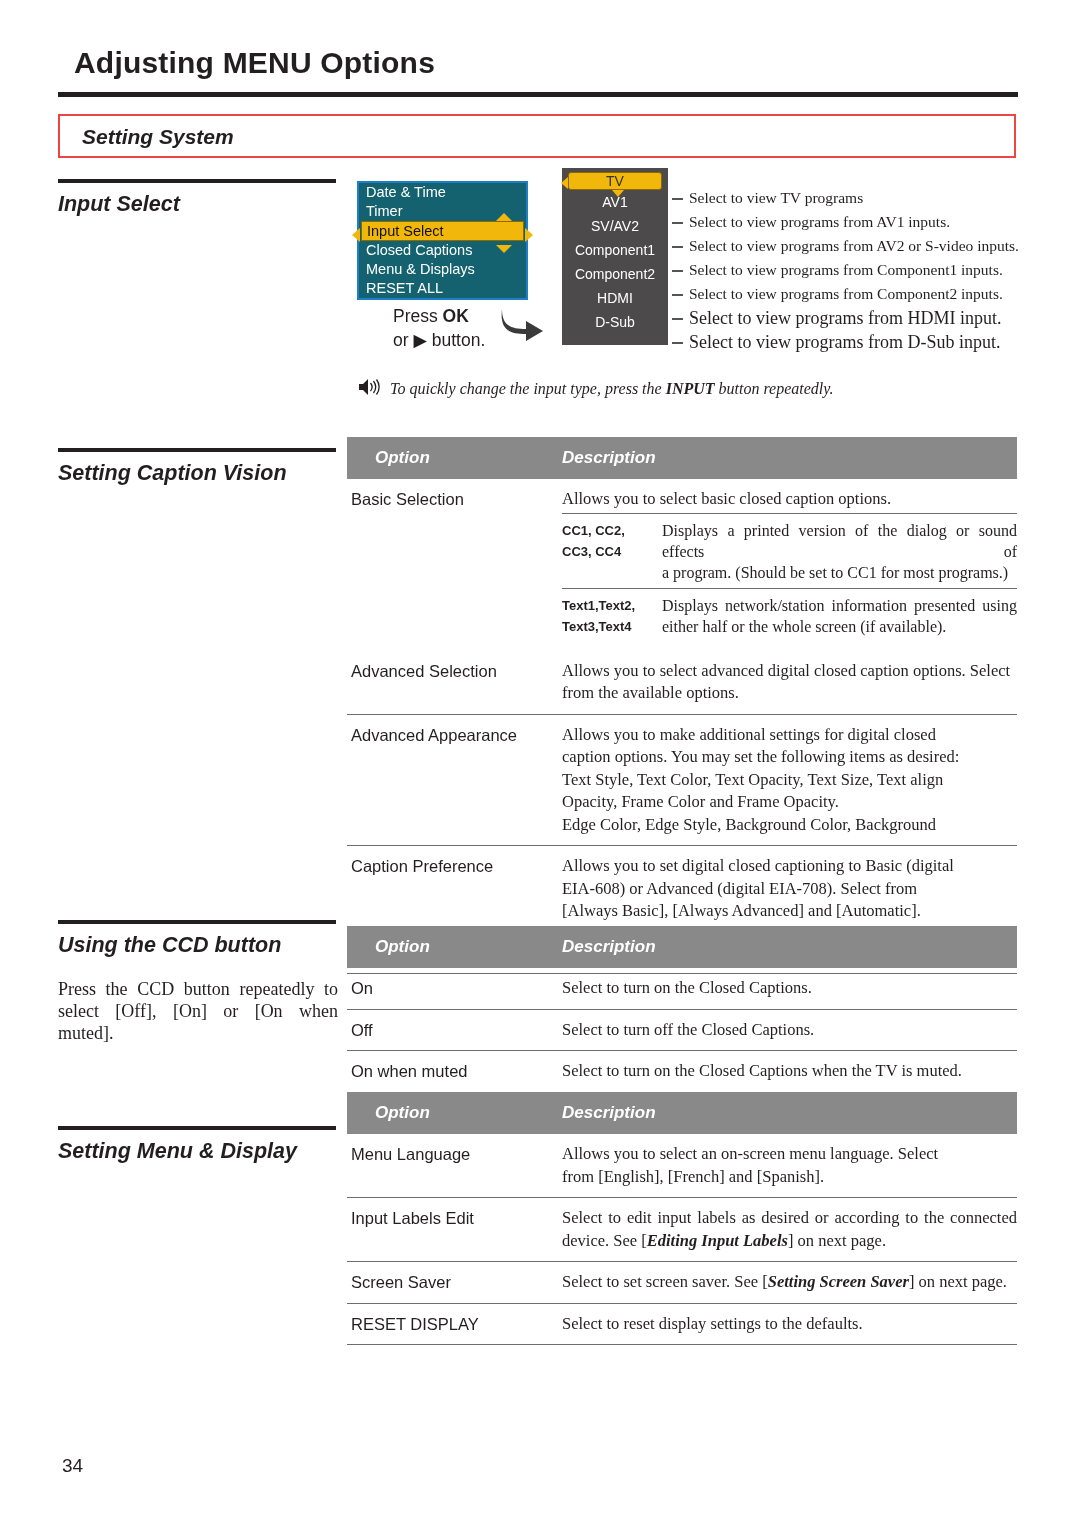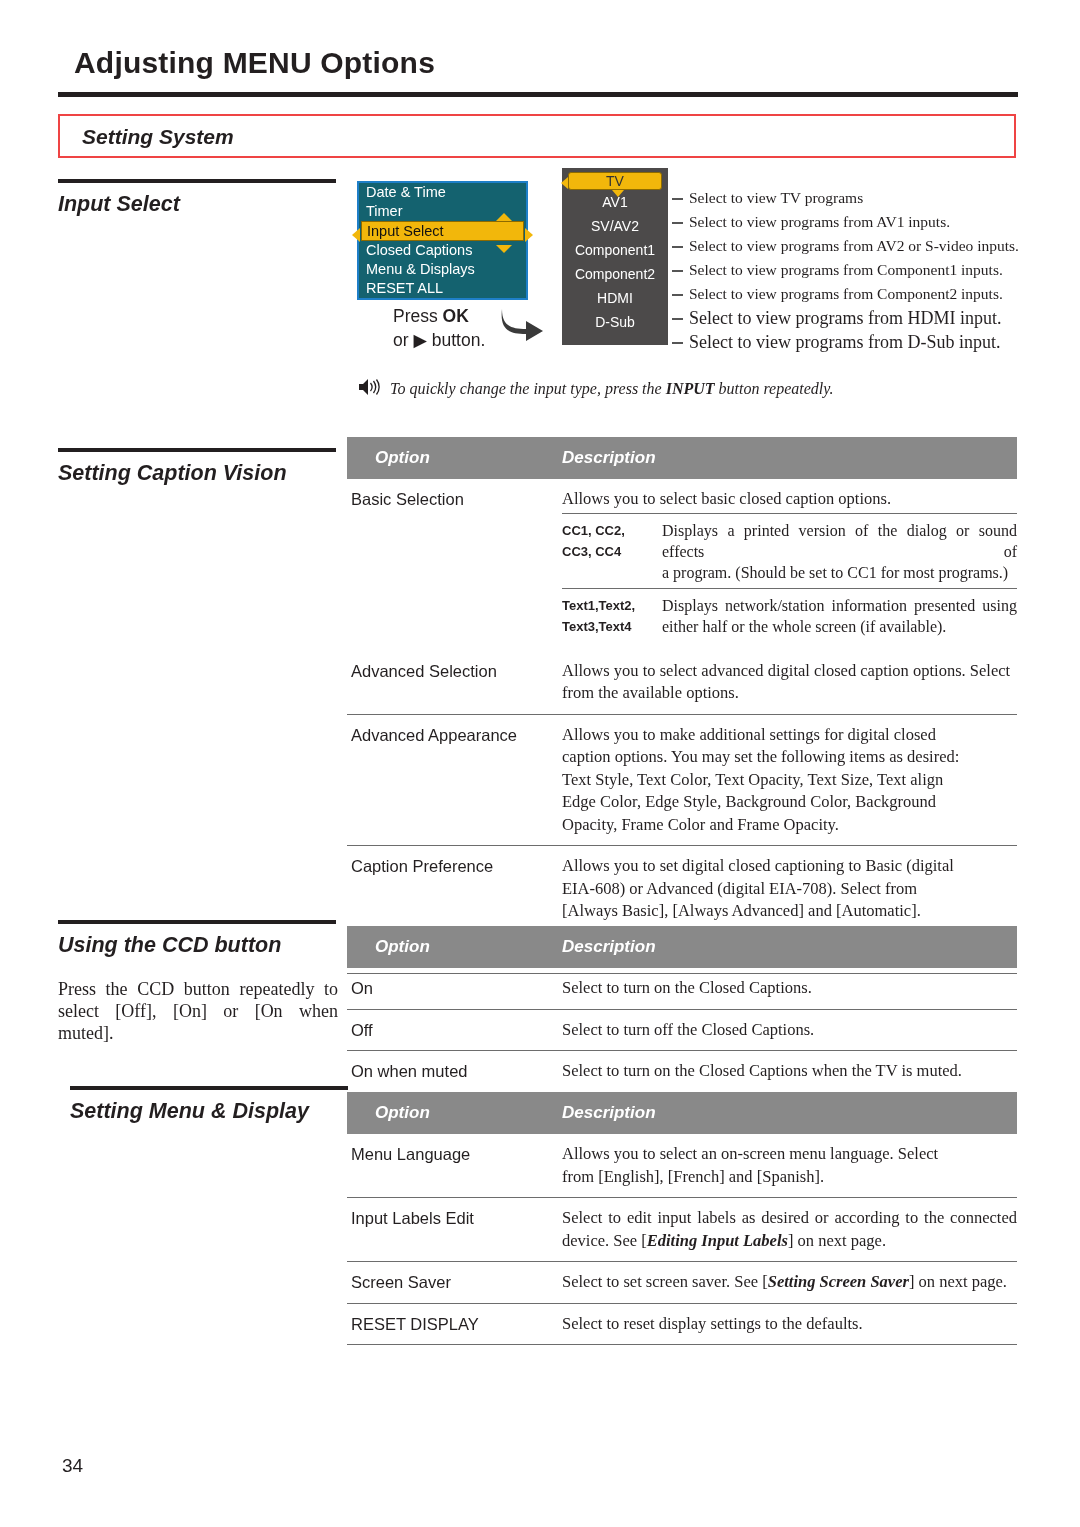--- a/index.html
+++ b/index.html
@@ -72,21 +72,21 @@
     font-style: italic;
     font-weight: bold;
     font-size: 21.5px;
     color: #231f20;
     margin-top: 9px;
     white-space: nowrap;
   }
   #lh-input-select { top: 179px; }
   #lh-caption-vision { top: 432px; margin-top: 16px; }
   #lh-ccd { top: 920px; }
-  #lh-menu-display { top: 1086px; margin-left: 12px; }
+  #lh-menu-display { top: 1126px; }
 
   .left-para {
     position: absolute;
     left: 58px;
     width: 280px;
     font-family: "Liberation Serif", serif;
     font-size: 18px;
     line-height: 22px;
     text-align: justify;
     color: #231f20;
@@ -483,22 +483,22 @@
     <div class="trow">
       <div class="c1">Advanced Selection</div>
       <div class="c2 nojust">Allows you to select advanced digital closed caption options. Select from the available options.</div>
     </div>
     <div class="trow">
       <div class="c1">Advanced Appearance</div>
       <div class="c2 nojust">
         <div>Allows you to make additional settings for digital closed</div>
         <div>caption options. You may set the following items as desired:</div>
         <div>Text Style, Text Color, Text Opacity, Text Size, Text align</div>
+        <div>Opacity, Frame Color and Frame Opacity.</div>
         <div>Edge Color, Edge Style, Background Color, Background</div>
-        <div>Opacity, Frame Color and Frame Opacity.</div>
       </div>
     </div>
     <div class="trow">
       <div class="c1">Caption Preference</div>
       <div class="c2 nojust">
         <div>Allows you to set digital closed captioning to Basic (digital</div>
         <div>EIA-608) or Advanced (digital EIA-708). Select from</div>
         <div>[Always Basic], [Always Advanced] and [Automatic].</div>
       </div>
     </div>

